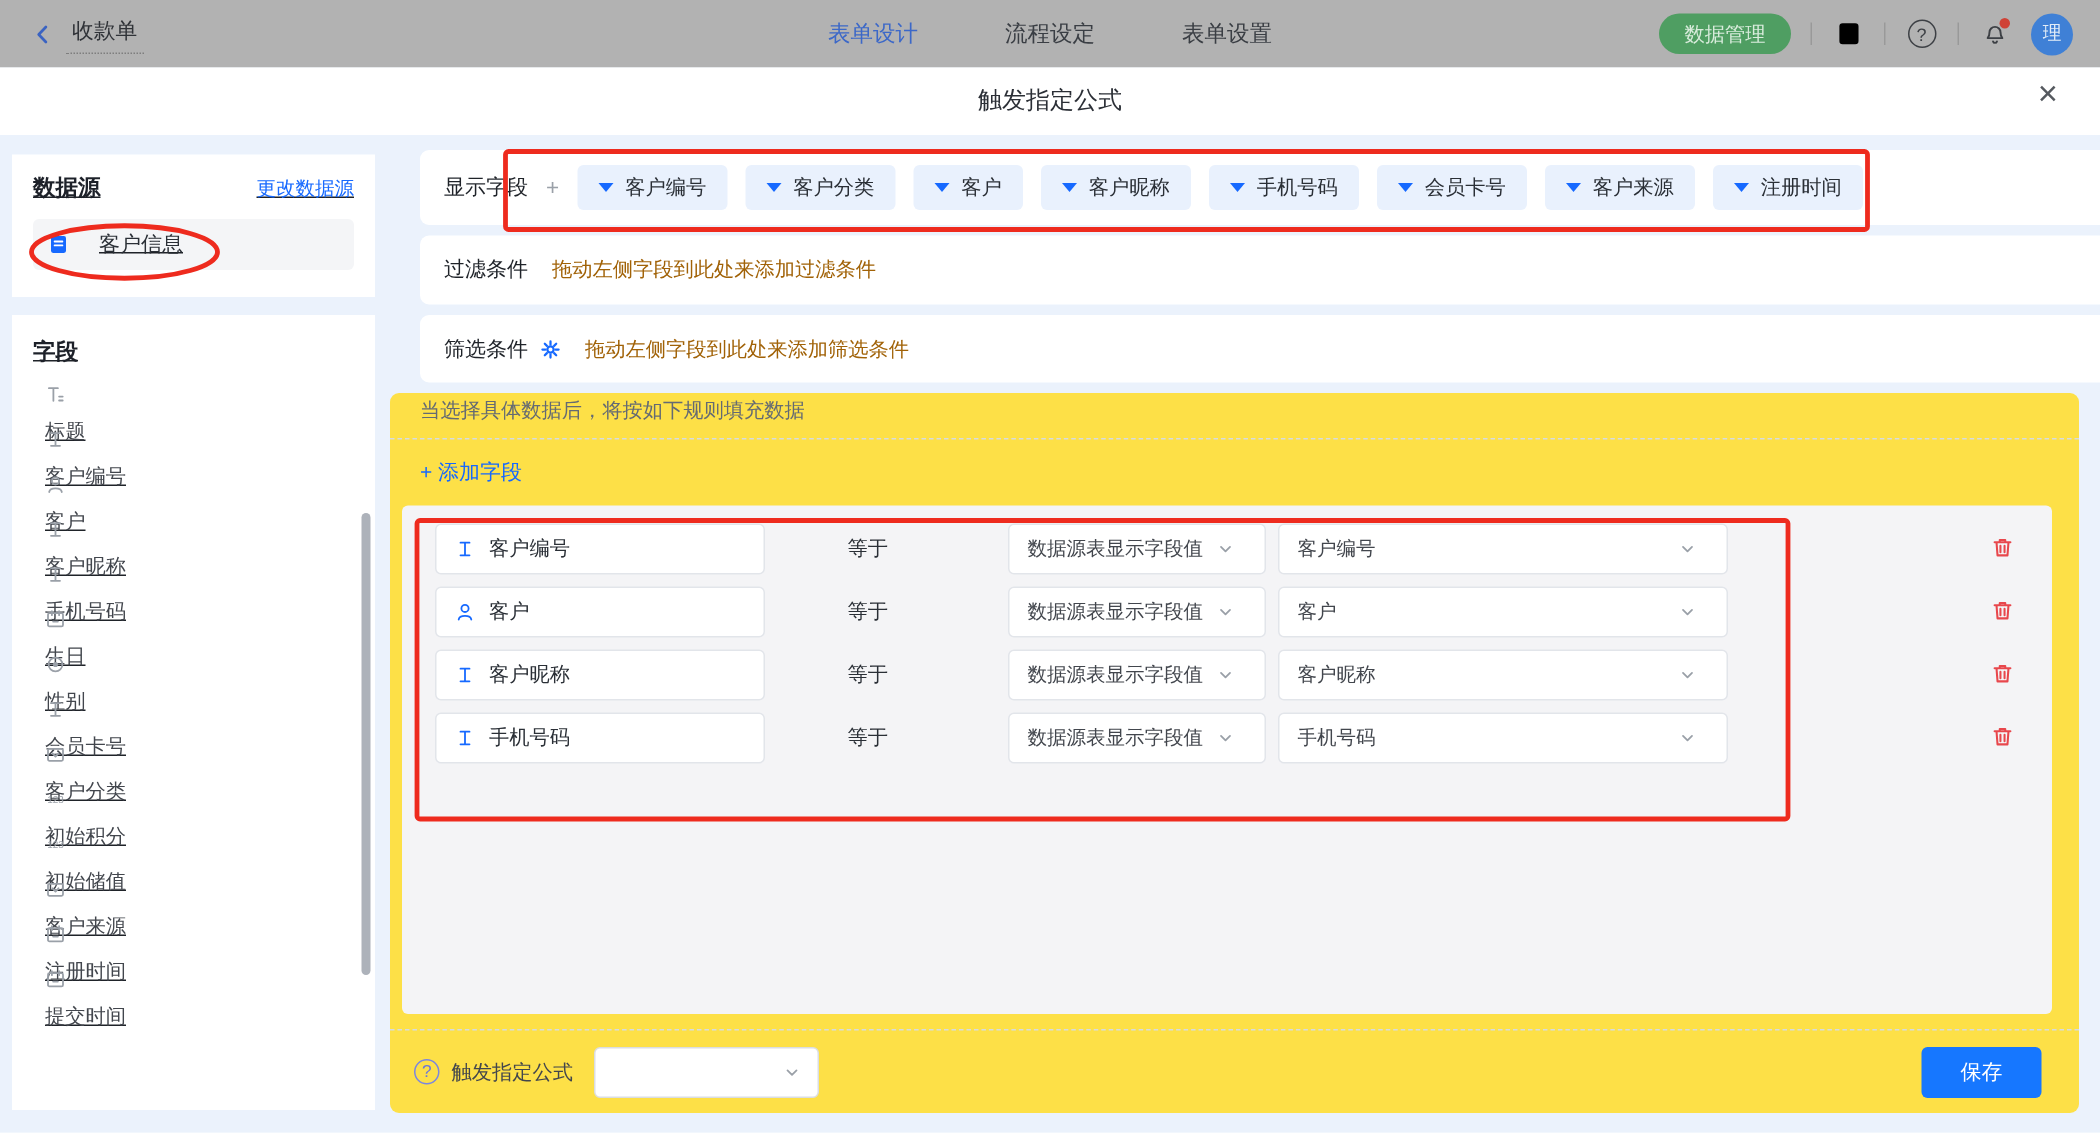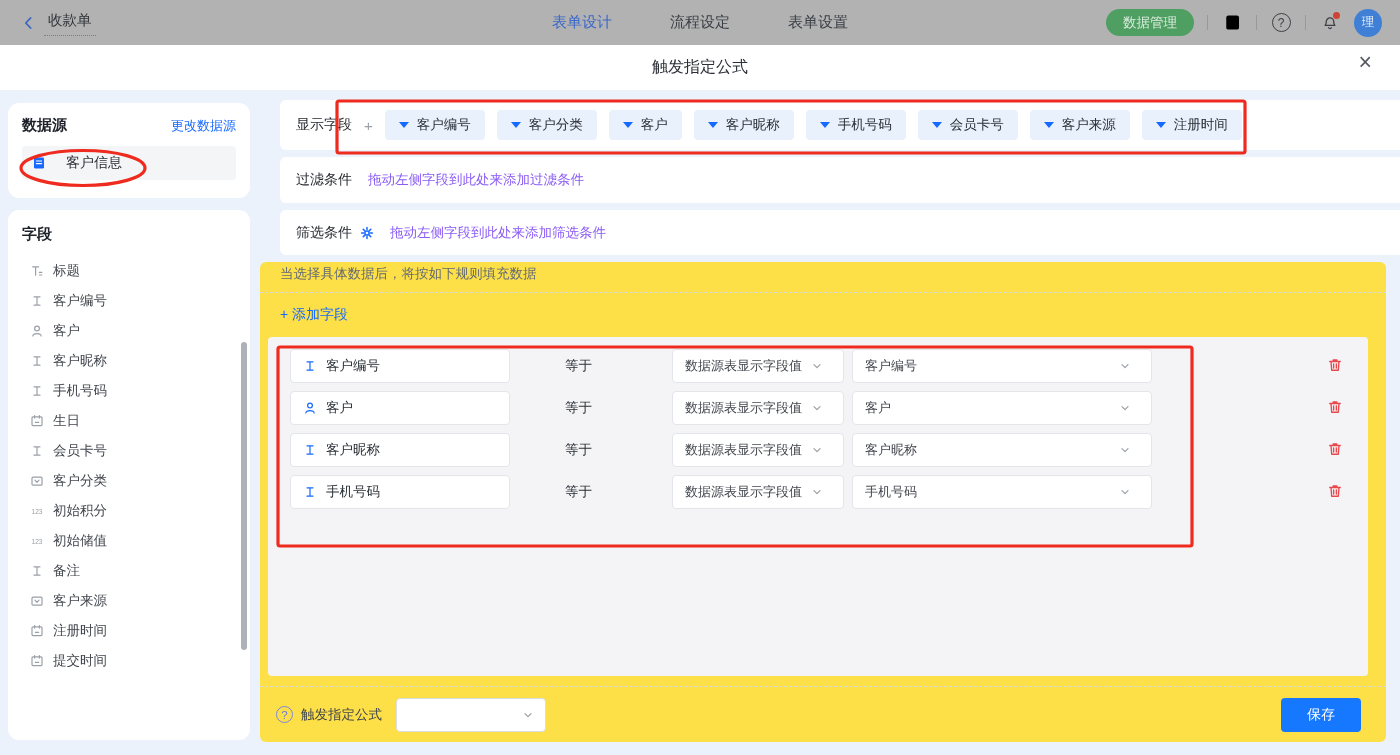--- a/index.html
+++ b/index.html
@@ -26,51 +26,51 @@
 
   
   .modal-head { position:absolute; top:45px; left:0; right:0; height:45px; background:#fff; display:flex; align-items:center; justify-content:center; }
   .modal-title { font-size:16px; color:#2b2f36; font-weight:500; }
   .modal-close { position:absolute; right:28px; top:6px; background:none; border:none; font-size:23px; color:#55595f; cursor:pointer; font-family:inherit; line-height:1; }
 
   
   .body { position:absolute; top:90px; left:0; right:0; bottom:0; }
 
   
-  .card { background:#fff; border-radius:11px; }
+  .card { background:#fff; border-radius:0;text-decoration:underline; }
   .ds-card { position:absolute; left:8px; top:13px; width:242px; height:95px; padding:13px 14px; }
   .ds-head { display:flex; align-items:center; justify-content:space-between; }
   .ds-title { font-size:15px; font-weight:bold; color:#1d2129; }
   .ds-link { font-size:13px; color:var(--accent); background:none; border:none; cursor:pointer; font-family:inherit; }
   .ds-item { margin-top:11px; height:34px; background:#f4f5f7; border-radius:4px; display:flex; align-items:center; gap:20px; padding:0 10px; cursor:pointer; }
   .ds-item .icn { color:var(--accent); }
   .ds-item-label { font-size:14px; color:#2a2f36; }
 
   .fl-card { position:absolute; left:8px; top:120px; width:242px; height:530px; padding:15px 14px 10px; overflow:hidden; }
   .fl-title { font-size:15px; font-weight:bold; color:#1d2129; }
   .fl-list { margin-top:12px; }
-  .fl-item { height:30px; display:flex; align-items:center; gap:9px; padding-left:8px; cursor:grab; }
+  .fl-item { height:30px; display:flex; gap:9px; padding-left:8px; cursor:grab;flex-direction:column; }
   .fl-item .icn { color:#9aa0a8; }
   .fl-label { font-size:13.5px; color:#42464d; }
   .icn { width:14px; height:14px; display:inline-flex; flex:0 0 auto; }
   .icn svg { width:14px; height:14px; stroke:currentColor; fill:none; stroke-width:1.2; stroke-linecap:round; stroke-linejoin:round; }
   .fields-scrollbar { position:absolute; right:3px; top:132px; width:6px; height:308px; border-radius:3px; background:#adb2ba; cursor:pointer; }
 
   
   .mrow { position:absolute; left:260px; width:1126px; background:#fff; border-radius:6px; display:flex; align-items:center; padding:0 16px;margin-left:20px; }
   .row-display { top:10px; height:50px; }
   .row-filter { top:67px; height:46px; }
   .row-screen { top:120px; height:45px; }
   .mrow-label { font-size:14px; color:#1f2329; flex:0 0 auto; }
   .plus-mini { margin-left:12px; color:#9aa0a8; font-size:15px; background:none; border:none; cursor:pointer; font-family:inherit; }
   .tags { display:flex; gap:12px; margin-left:12px; }
   .tag { display:flex; align-items:center; gap:8px; height:30px; padding:0 14px; background:var(--tag_bg); border-radius:4px; cursor:pointer; }
   .caret { width:0; height:0; border-left:5px solid transparent; border-right:5px solid transparent; border-top:6px solid var(--accent); }
   .tag-label { font-size:13.5px; color:#2a2f36; }
-  .placeholder { font-size:13.5px; color:#8b5cf6; margin-left:16px; }
+  .placeholder { font-size:13.5px; color:#a16207; margin-left:16px; }
   .gear { margin-left:8px; color:var(--accent); }
   .gear svg { stroke-width:1.5; }
 
   .rules-card { position:absolute; left:260px; top:172px; width:1126px; height:480px; background:#fde047; border-radius:6px; }
   .rules-header { height:31px; display:flex; align-items:flex-end; padding:0 0 9px 20px; border-bottom:1px dashed #d6dbe2; font-size:13.5px; color:#646a73; }
   .add-field { display:inline-block; margin:13px 0 0 20px; font-size:14px; color:var(--accent); background:none; border:none; cursor:pointer; font-family:inherit; }
   .rules-panel { margin:13px 18px 0 8px; height:339px; background:#f4f4f6; border-radius:4px; padding-top:12px; }
   .rule-row { display:flex; align-items:center; height:34px; margin-bottom:8px; }
   .rule-field { margin-left:22px; width:220px; height:34px; background:#fff; border:1px solid #e2e5ea; border-radius:4px; display:flex; align-items:center; gap:9px; padding:0 12px; cursor:pointer; }
   .rule-field .icn { color:var(--accent); }
@@ -211,20 +211,29 @@
               <svg viewBox="0 0 14 14">
                 <rect x="2" y="2.8" width="10" height="8.8" rx="1"></rect>
                 <path d="M4.6 1.5v2.6M9.4 1.5v2.6M5.4 8.4h3.2"></path>
               </svg>
             </span>
     <span class="fl-label">生日</span>
   </div>
           <div class="fl-item">
     <span class="icn">
               <svg viewBox="0 0 14 14">
+                <circle cx="7" cy="7" r="4.6"></circle>
+                <circle cx="7" cy="7" r="1.7" fill="currentColor" stroke="none"></circle>
+              </svg>
+            </span>
+    <span class="fl-label">性别</span>
+  </div>
+          <div class="fl-item">
+    <span class="icn">
+              <svg viewBox="0 0 14 14">
                 <path d="M4 2.8h6M7 2.8v8.4M4 11.2h6"></path>
               </svg>
             </span>
     <span class="fl-label">会员卡号</span>
   </div>
           <div class="fl-item">
     <span class="icn">
               <svg viewBox="0 0 14 14">
                 <rect x="2" y="3.2" width="10" height="8" rx="1"></rect>
                 <path d="M5 6.2l2 2.2 2-2.2"></path>
@@ -240,28 +249,20 @@
             </span>
     <span class="fl-label">初始积分</span>
   </div>
           <div class="fl-item">
     <span class="icn">
               <svg viewBox="0 0 14 14">
                 <text x="7" y="9.6" text-anchor="middle" font-size="6.6" fill="currentColor" stroke="none" font-family="inherit">123</text>
               </svg>
             </span>
     <span class="fl-label">初始储值</span>
-  </div>
-          <div class="fl-item">
-    <span class="icn">
-              <svg viewBox="0 0 14 14">
-                <path d="M4 2.8h6M7 2.8v8.4M4 11.2h6"></path>
-              </svg>
-            </span>
-    <span class="fl-label">备注</span>
   </div>
           <div class="fl-item">
     <span class="icn">
               <svg viewBox="0 0 14 14">
                 <rect x="2" y="3.2" width="10" height="8" rx="1"></rect>
                 <path d="M5 6.2l2 2.2 2-2.2"></path>
               </svg>
             </span>
     <span class="fl-label">客户来源</span>
   </div>

